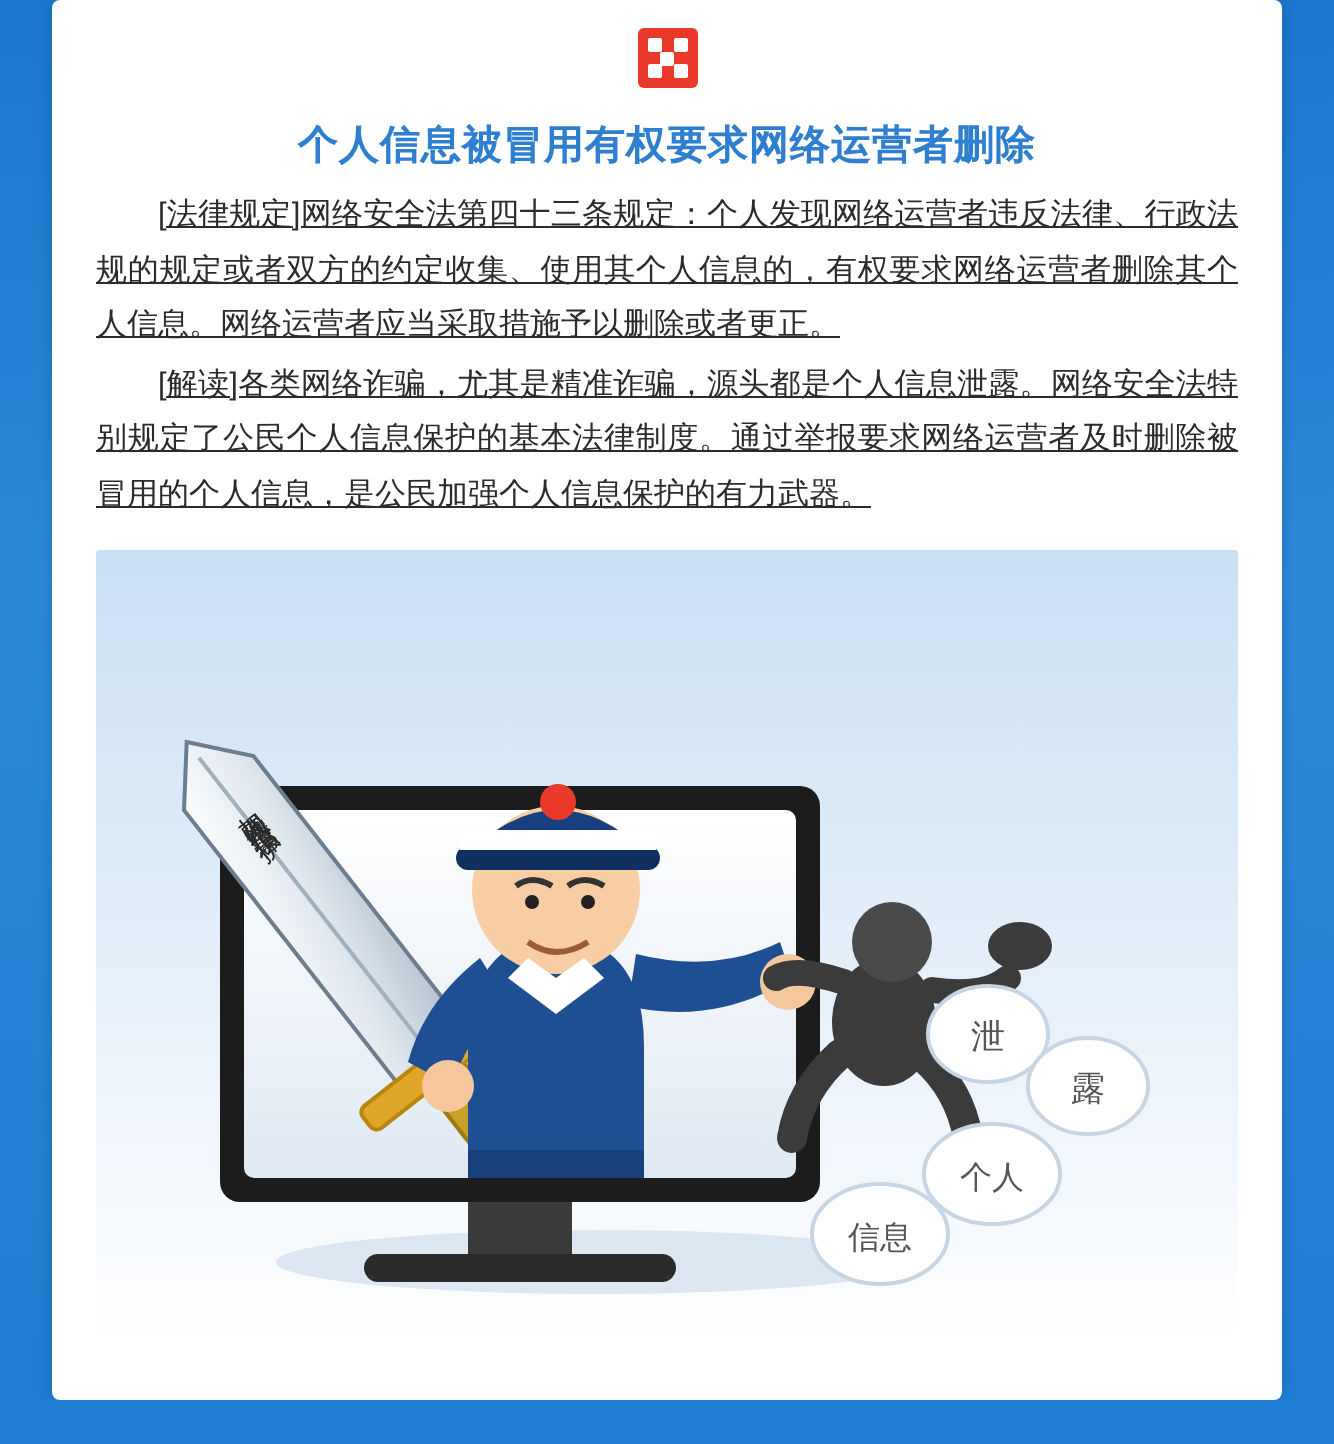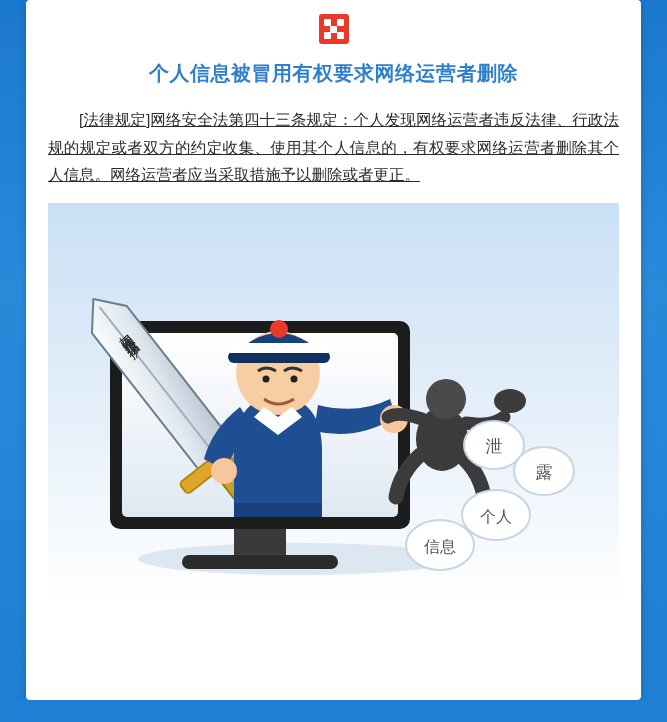--- a/index.html
+++ b/index.html
@@ -59,21 +59,21 @@
   .header-icon i.d3 { left: 11.5px; top: 11.5px; }
   .header-icon i.d4 { left: 5px;  bottom: 5px; }
   .header-icon i.d5 { right: 5px; bottom: 5px; }
 
   .title {
     text-align: center;
     color: #2f7fd0;
     font-size: 20px;
     font-weight: bold;
     letter-spacing: 0.5px;
-    margin: 10px 20px 20px 20px;
+    margin: 10px 20px 8px 20px;
     font-family: "Liberation Sans", sans-serif;
     line-height: 1.3;
   }
   .body-text {
     margin: 0 22px;
     color: #2b2b2b;
     font-size: 15.5px;
     line-height: 1.78;
     text-align: justify;
     font-family: "Liberation Sans", sans-serif;
@@ -112,20 +112,21 @@
           <i class="d3"></i>
           <i class="d4"></i>
           <i class="d5"></i>
       </span>
     </div>
 
     <div class="title">个人信息被冒用有权要求网络运营者删除</div>
 
     <div class="body-text">
       <p>[法律规定]网络安全法第四十三条规定：个人发现网络运营者违反法律、行政法规的规定或者双方的约定收集、使用其个人信息的，有权要求网络运营者删除其个人信息。网络运营者应当采取措施予以删除或者更正。</p>
+      <p>[解读]各类网络诈骗，尤其是精准诈骗，源头都是个人信息泄露。网络安全法特别规定了公民个人信息保护的基本法律制度。通过举报要求网络运营者及时删除被冒用的个人信息，是公民加强个人信息保护的有力武器。</p>
     </div>
 
     <div class="illustration">
       <svg class="illu-svg" viewBox="0 0 571 400" preserveAspectRatio="xMidYMid meet">
         <defs>
           <linearGradient id="bgGrad" x1="0" y1="0" x2="0" y2="1">
             <stop offset="0%" stop-color="#c9e0f4"></stop>
             <stop offset="55%" stop-color="#e6f0fa"></stop>
             <stop offset="100%" stop-color="#ffffff"></stop>
           </linearGradient>

